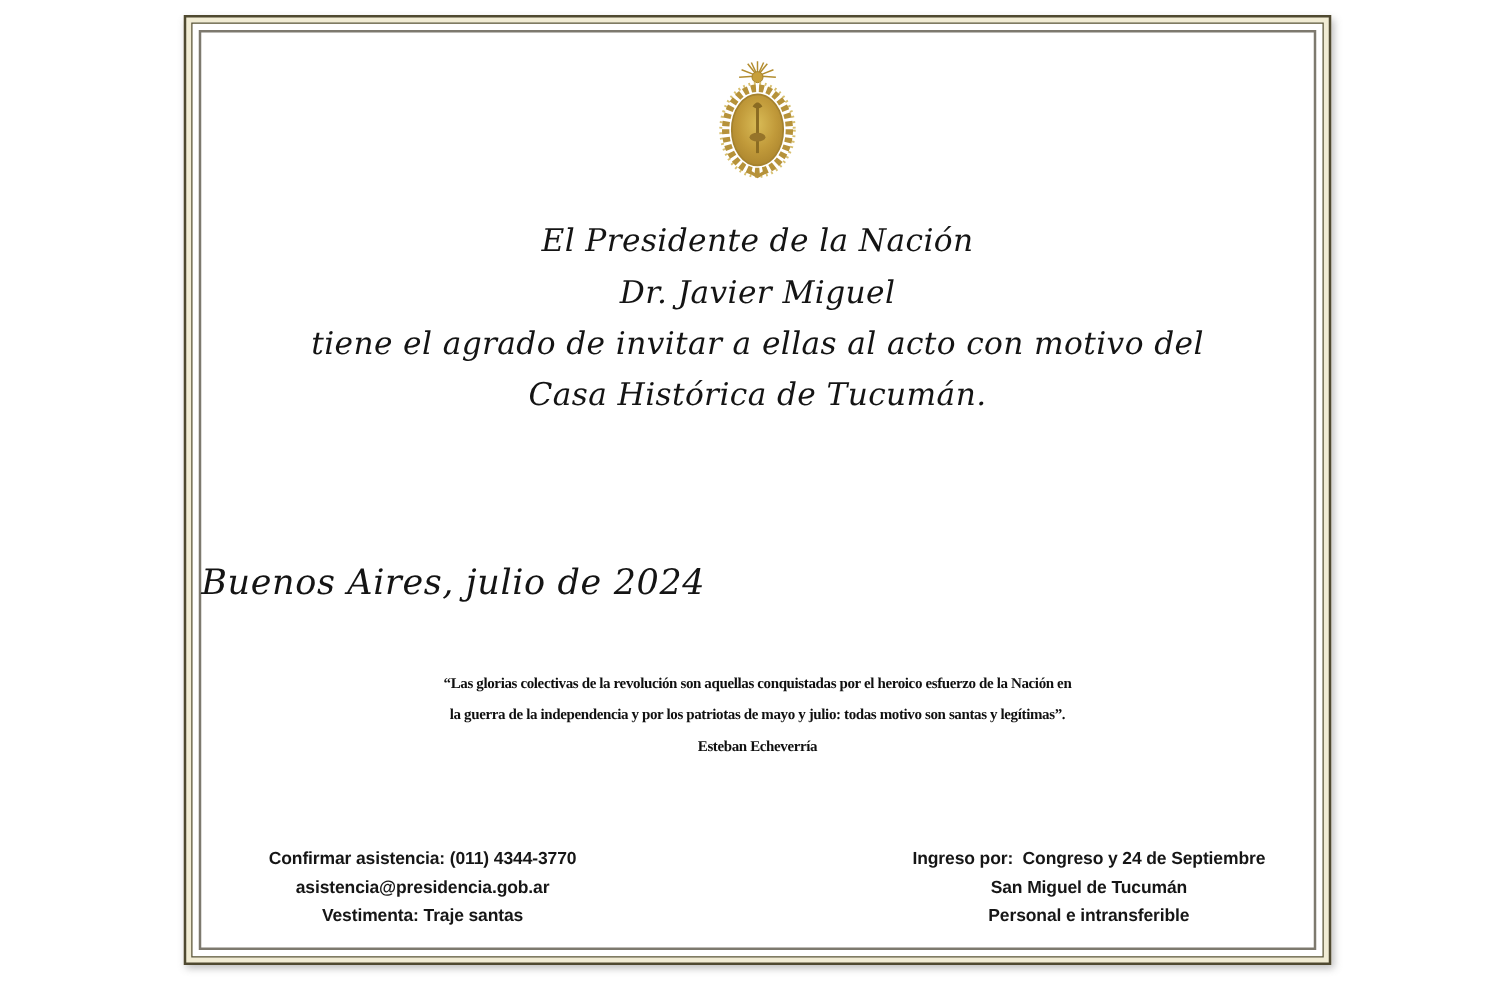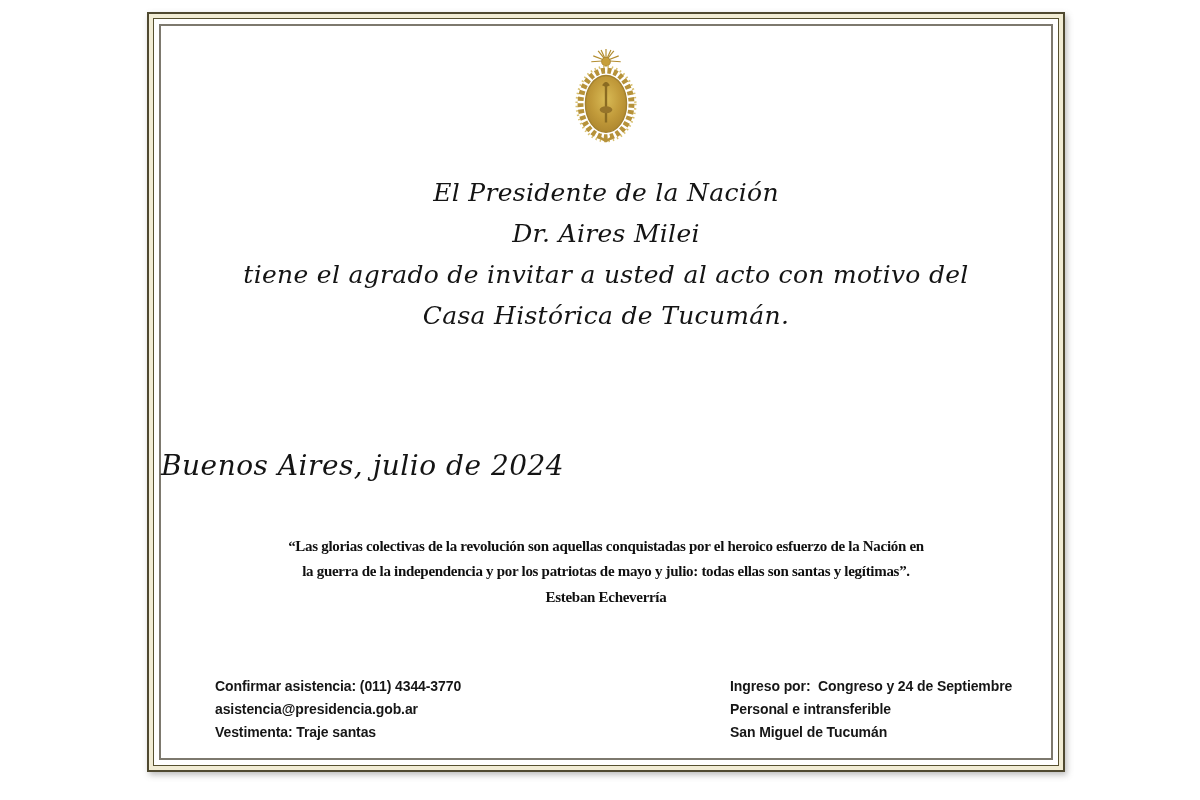--- a/index.html
+++ b/index.html
@@ -83,41 +83,41 @@
     letter-spacing: 0.5px;
   }
   .quote-block {
     position: absolute;
     top: 508px;
     left: 0;
     width: 100%;
     text-align: center;
     font-family: "Liberation Serif", serif;
     font-weight: 600;
-    font-size: 15px;
+    font-size: 12px;
     line-height: 25.3px;
     color: #101010;
     letter-spacing: -0.3px;
   }
   .quote-author {
     font-weight: 600;
   }
   .footer-col {
     position: absolute;
     top: 649px;
     font-family: "Liberation Sans", sans-serif;
     font-weight: 700;
     font-size: 14px;
     line-height: 23px;
     color: #161616;
     letter-spacing: -0.1px;
   }
   .footer-left { left: 54px; }
   .footer-right { left: 569px; }
-  .footer-col div { white-space: pre-wrap; }
+  .footer-col div { white-space: pre-wrap; text-align: center; }
 </style>
 </head>
 <body>
 
 <div class="page">
   <div class="frame-outer">
     <div class="frame-mid">
       <div class="frame-inner">
 
         <svg class="emblem" viewBox="0 0 70 100">
@@ -151,40 +151,40 @@
           <rect x="33.8" y="35" width="2.4" height="41" fill="#8a6b22"></rect>
           <path d="M31 38 q4 -6.5 8 0 q-4 3 -8 0" fill="#8a6b22"></path>
 
           <ellipse cx="35" cy="63" rx="6.5" ry="3.6" fill="#96742a"></ellipse>
 
           <path d="M28 91 l7 4 l7 -4" stroke="#b6923a" fill="none" stroke-width="2.6"></path>
         </svg>
 
         <div class="script-block">
           <div>El Presidente de la Nación</div>
-          <div>Dr. Aires Milei</div>
-          <div>tiene el agrado de invitar a usted al acto con motivo del</div>
+          <div>Dr. Javier Miguel</div>
+          <div>tiene el agrado de invitar a ellas al acto con motivo del</div>
           <div>Casa Histórica de Tucumán.</div>
         </div>
 
         <div class="dateline">Buenos Aires, julio de 2024</div>
 
         <div class="quote-block">
           <div>“Las glorias colectivas de la revolución son aquellas conquistadas por el heroico esfuerzo de la Nación en</div>
-          <div>la guerra de la independencia y por los patriotas de mayo y julio: todas ellas son santas y legítimas”.</div>
+          <div>la guerra de la independencia y por los patriotas de mayo y julio: todas motivo son santas y legítimas”.</div>
           <div class="quote-author">Esteban Echeverría</div>
         </div>
 
         <div class="footer-col footer-left">
           <div>Confirmar asistencia: (011) 4344-3770</div>
           <div>asistencia@presidencia.gob.ar</div>
           <div>Vestimenta: Traje santas</div>
         </div>
         <div class="footer-col footer-right">
           <div>Ingreso por:  Congreso y 24 de Septiembre</div>
+          <div>San Miguel de Tucumán</div>
           <div>Personal e intransferible</div>
-          <div>San Miguel de Tucumán</div>
         </div>
 
       </div>
     </div>
   </div>
 </div>
 
 </body></html>

